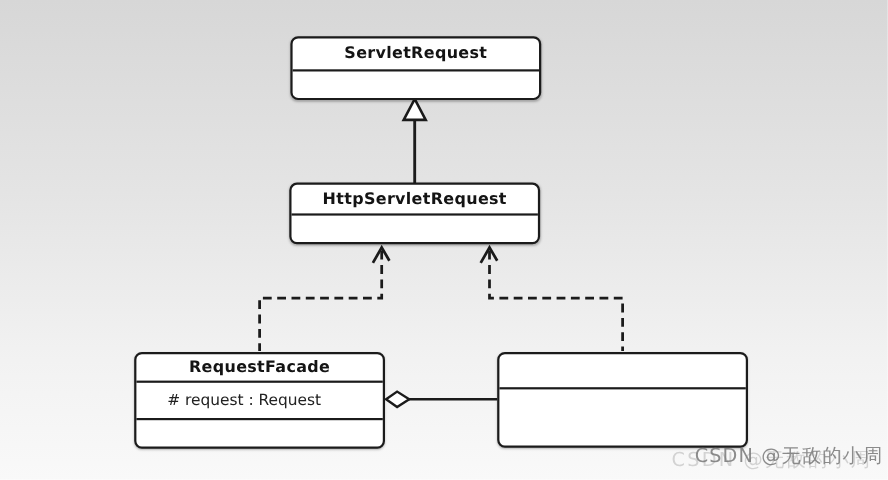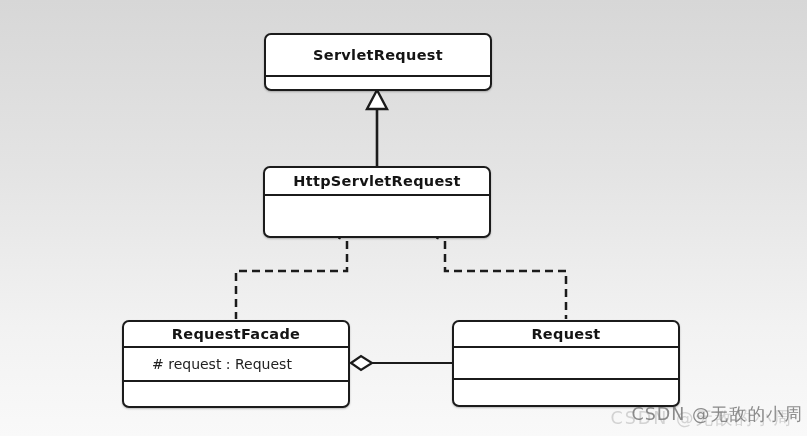--- a/index.html
+++ b/index.html
@@ -97,39 +97,38 @@
       <polyline points="437,239 445,225 452,237" fill="none" stroke="#1b1b1b" stroke-width="2.5"></polyline>
     </g>
 
     <g>
       <line x1="371" y1="363" x2="452" y2="363" stroke="#1b1b1b" stroke-width="2.2"></line>
       <polygon points="351,363 361,356 372,363 361,370" fill="#ffffff" stroke="#1b1b1b" stroke-width="2.2"></polygon>
     </g>
   </svg>
 
   <div class="uml-class" style="left:264px; top:33px; width:228px; height:58px;">
-    <div class="uml-title" style="height:42px;">ServletRequest</div>
+    <div class="uml-title" style="height:30px;">ServletRequest</div>
     <div class="uml-compartment" style="flex:1;"></div>
   </div>
 
-  <div class="uml-class" style="left:263px; top:166px; width:228px; height:72px;">
+  <div class="uml-class" style="left:263px; top:166px; width:228px; height:56px;">
     <div class="uml-title" style="height:28px;">HttpServletRequest</div>
     <div class="uml-compartment" style="flex:1;"></div>
   </div>
 
   <div class="uml-class" style="left:122px; top:320px; width:228px; height:88px;">
     <div class="uml-title" style="height:26px;">RequestFacade</div>
     <div class="uml-compartment" style="height:32px;">
       <span># request :  Request</span>
     </div>
     <div class="uml-compartment" style="flex:1;"></div>
   </div>
 
   <div class="uml-class" style="left:452px; top:320px; width:228px; height:87px;">
-    <div class="uml-title" style="height:26px;">Request</div>
     <div class="uml-compartment" style="height:30px;"></div>
     <div class="uml-compartment" style="flex:1;"></div>
   </div>
 
   <div class="watermark-ghost">CSDN @无敌的小周</div>
   <div class="watermark">CSDN @无敌的小周</div>
 
 </div>
 
 </body></html>

